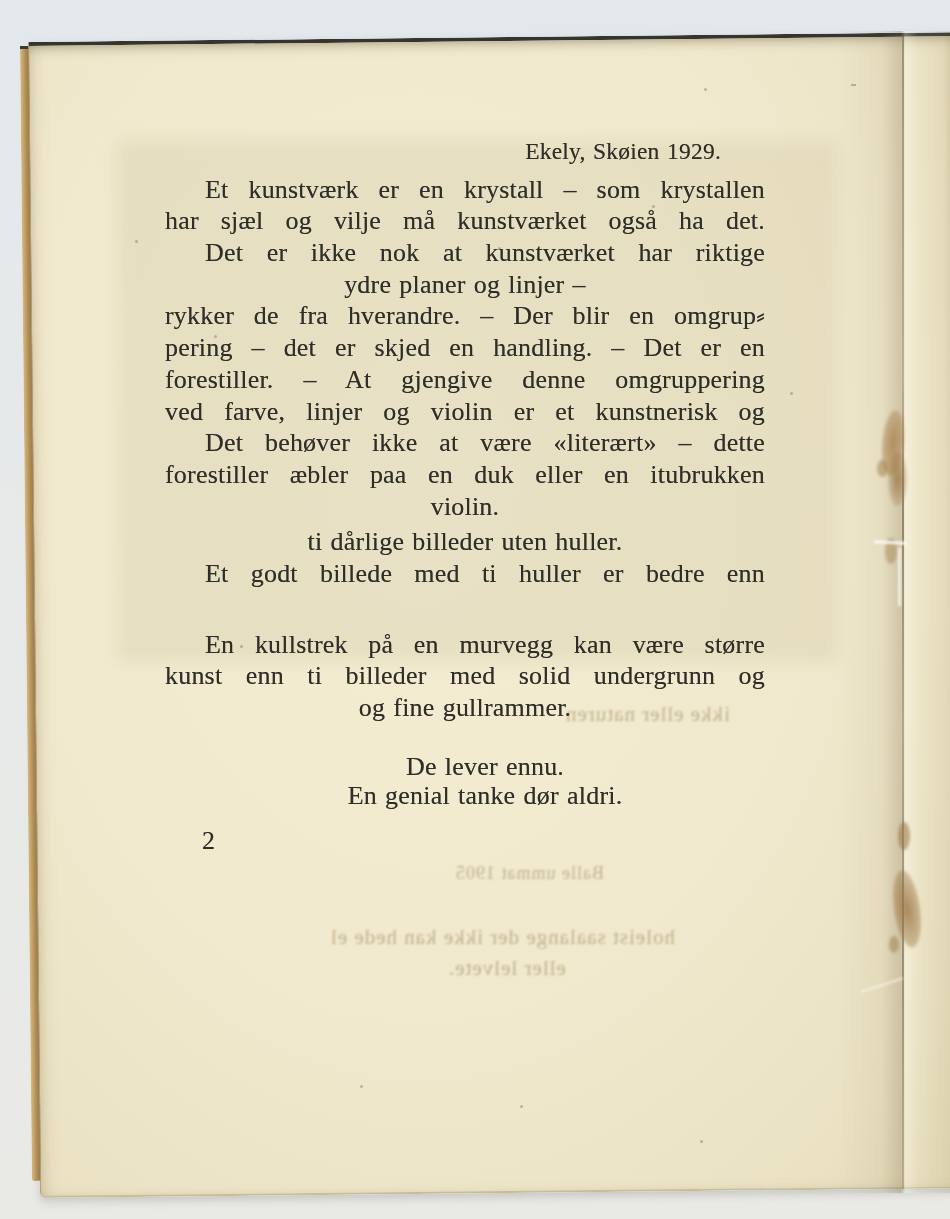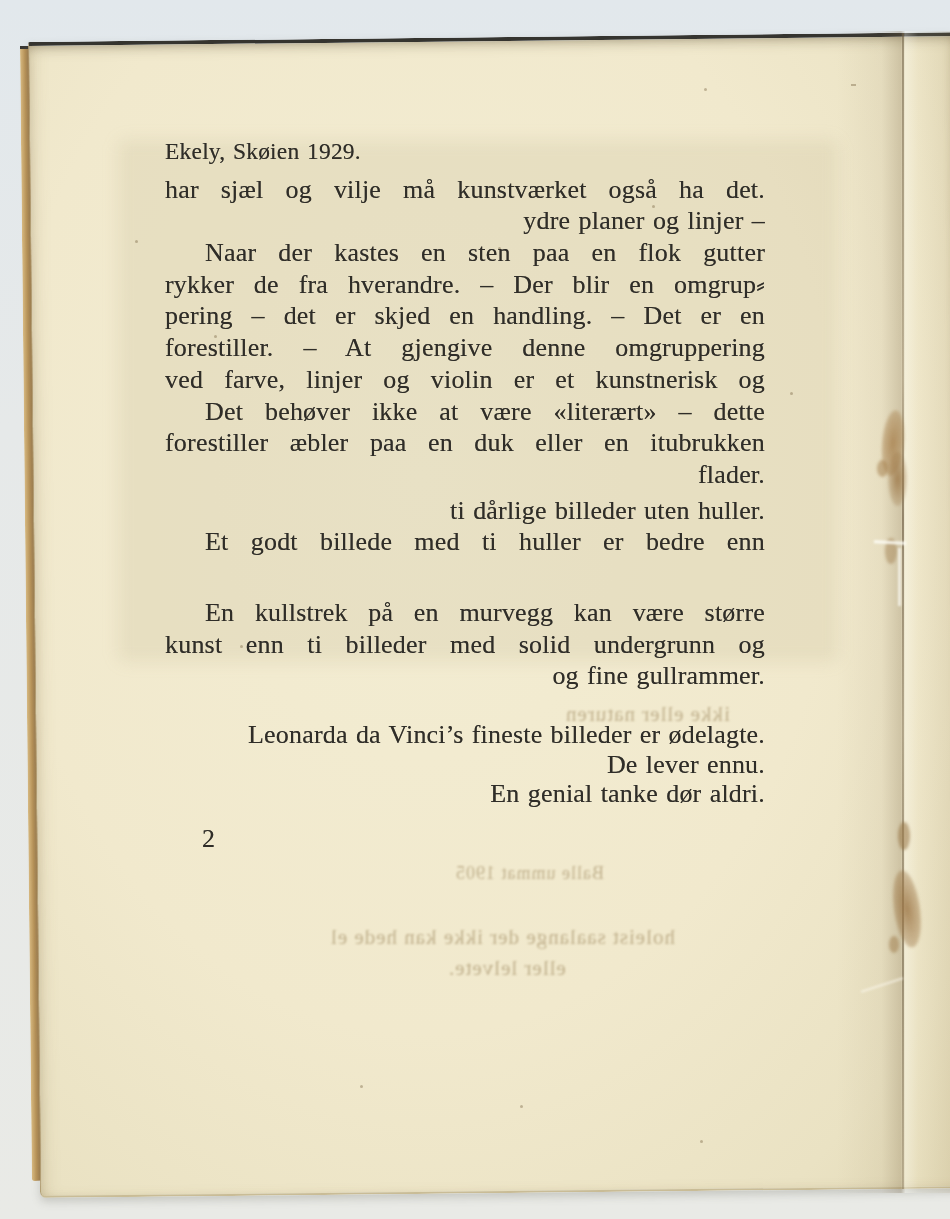--- a/index.html
+++ b/index.html
@@ -82,24 +82,24 @@
   .c3{left:860px;top:984px;width:44px;height:2px;background:rgba(252,250,240,.65);transform:rotate(-18deg);filter:blur(1px);}
   
   .speck{position:absolute;width:3px;height:3px;border-radius:50%;background:rgba(110,90,55,.38);}
   
   .text-layer{
     position:absolute;left:165px;top:136px;width:600px;
     font-size:26px;color:#2f2d28;
     letter-spacing:.2px;word-spacing:1.5px;
     text-shadow:0 0 .4px rgba(47,45,40,.55);
   }
-  .dateline{height:31.7px;line-height:31.7px;text-align:left;padding-right:44px;font-size:23.5px;}
+  .dateline{height:31.7px;line-height:31.7px;text-align:right;padding-right:44px;font-size:23.5px;}
   #dateline1{margin-bottom:6px;}
   #dateline2{margin-top:30px;}
-  .line{height:31.7px;line-height:31.7px;text-align:right;}
+  .line{height:31.7px;line-height:31.7px;text-align:center;}
   .line.just{text-align:justify;text-align-last:justify;}
   .line.ind{padding-left:40px;}
   .para{margin:0;}
   .para.gap{margin-top:39px;}
   .para.tight{margin-top:28px;}
   .para.tight .line{height:29.5px;line-height:29.5px;}
   #block2 .para:first-child{margin-top:4px;}
   .page-number{margin-top:14px;height:32px;line-height:32px;padding-left:37px;font-size:26px;}
 </style>
 </head>
@@ -139,48 +139,48 @@
 <div class="speck" style="left:360px;top:1085px"></div>
 <div class="speck" style="left:240px;top:645px"></div>
 <div class="speck" style="left:700px;top:1140px"></div>
 <div class="speck" style="left:135px;top:240px"></div>
 <div class="speck" style="left:851px;top:84px;width:5px;height:2px;border-radius:0"></div>
 
 <div class="text-layer">
   <div class="dateline" id="dateline1">Ekely, Skøien 1929.</div>
   <div id="block1">
       <div class="para">
+        <div class="line just ind">Et kunstværk er en krystall – som krystallen</div>
         <div class="line just">har sjæl og vilje må kunstværket også ha det.</div>
       </div>
       <div class="para">
+        <div class="line just ind">Det er ikke nok at kunstværket har riktige</div>
         <div class="line">ydre planer og linjer –</div>
       </div>
       <div class="para">
-        <div class="line just ind">Naar der kastes en sten paa en flok gutter</div>
         <div class="line just">rykker de fra hverandre. – Der blir en omgrup⸗</div>
         <div class="line just">pering – det er skjed en handling. – Det er en</div>
         <div class="line just">forestiller. – At gjengive denne omgruppering</div>
         <div class="line just">ved farve, linjer og violin er et kunstnerisk og</div>
       </div>
       <div class="para">
         <div class="line just ind">Det behøver ikke at være «literært» – dette</div>
         <div class="line just">forestiller æbler paa en duk eller en itubrukken</div>
-        <div class="line">flader.</div>
+        <div class="line">violin.</div>
       </div>
     </div>
   <div id="block2">
       <div class="para">
         <div class="line">ti dårlige billeder uten huller.</div>
         <div class="line just ind">Et godt billede med ti huller er bedre enn</div>
       </div>
       <div class="para gap">
         <div class="line just ind">En kullstrek på en murvegg kan være større</div>
         <div class="line just">kunst enn ti billeder med solid undergrunn og</div>
         <div class="line">og fine gullrammer.</div>
       </div>
       <div class="para tight">
-        <div class="line ind">Leonarda da Vinci’s fineste billeder er ødelagte.</div>
         <div class="line ind">De lever ennu.</div>
         <div class="line ind">En genial tanke dør aldri.</div>
       </div>
     </div>
   <div class="page-number">2</div>
 </div>
 
 </body></html>

